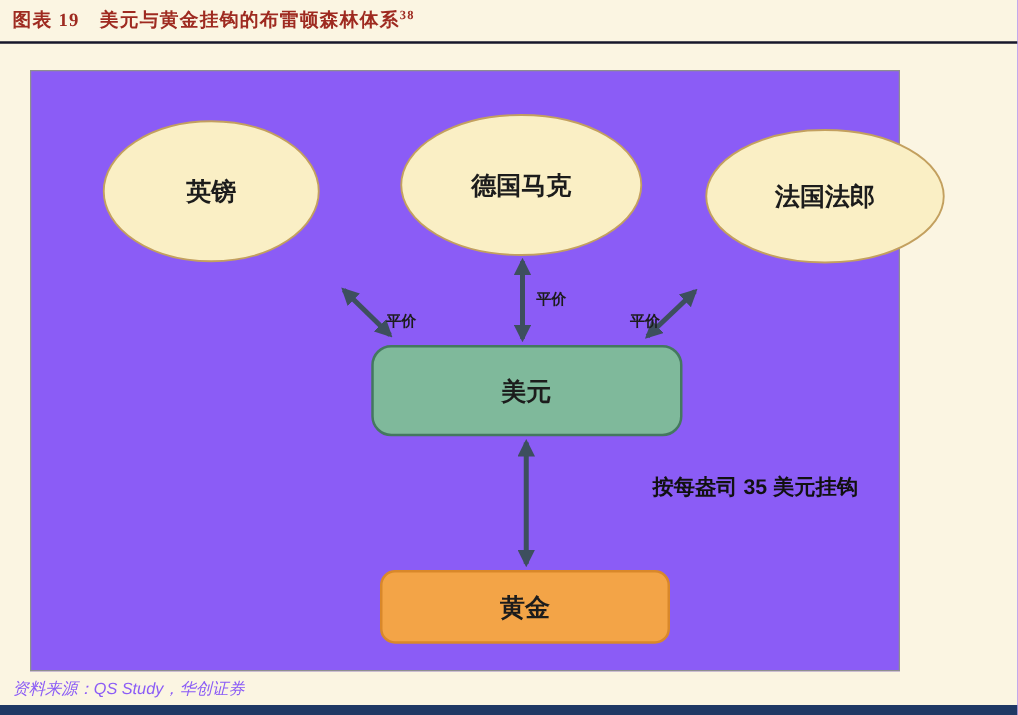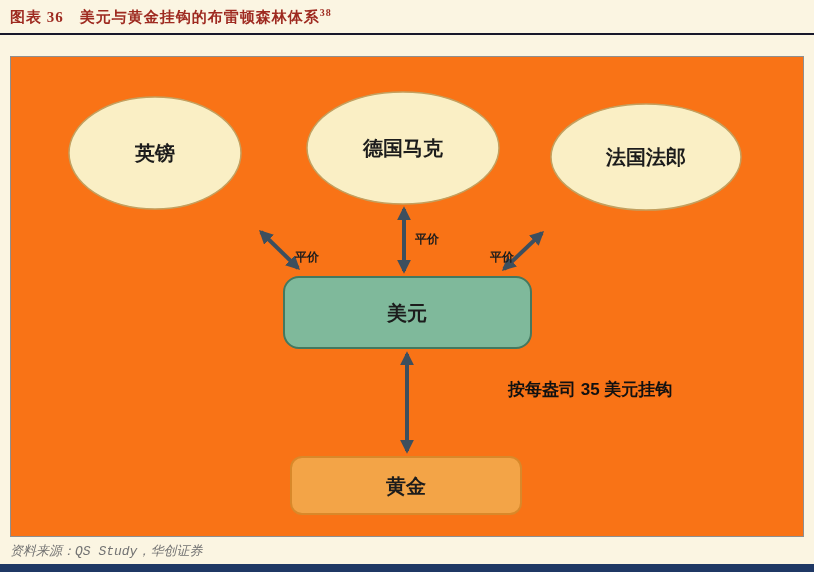--- a/index.html
+++ b/index.html
@@ -22,23 +22,23 @@
   }
   .figure-label { margin-right: 16px; }
   .figure-footnote { font-size: 10px; vertical-align: super; }
   .title-rule {
     position: absolute; left: 0; top: 33px;
     width: 814px; height: 2px;
     background: #17172b;
     border: none; margin: 0; padding: 0;
   }
   .diagram-panel {
-    position: absolute; left: 10px; top: 56px;
-    width: 794px; height: 481px;
-    background: #f97316;
+    position: absolute; left: 24px; top: 56px;
+    width: 696px; height: 481px;
+    background: #8b5cf6;
     border: 1px solid #8f8f8f;
   }
   .diagram-svg { display: block; width: 792px; height: 479px; }
   .currency-ellipse { fill: #faefc5; stroke: #c3a05f; stroke-width: 1.5; }
   .dollar-box { fill: #7fb99b; stroke: #44785f; stroke-width: 2; }
   .gold-box { fill: #f3a447; stroke: #d9882a; stroke-width: 2; }
   .node-text {
     font-family: "Liberation Sans", sans-serif;
     font-size: 20px; font-weight: bold; fill: #1c1c1c;
     text-anchor: middle;
@@ -47,37 +47,37 @@
   .small-label {
     font-family: "Liberation Sans", sans-serif;
     font-size: 12px; font-weight: bold; fill: #1c1c1c;
   }
   .peg-label {
     font-family: "Liberation Sans", sans-serif;
     font-size: 17px; font-weight: bold; fill: #111111;
   }
   .figure-source {
     position: absolute; left: 10px; top: 542px;
-    color: #737373;
-    font-family: Liberation Mono, monospace;
+    color: #8b5cf6;
+    font-family: Liberation Sans, sans-serif;
     font-style: italic;
     font-size: 13px;
     white-space: nowrap;
   }
   .bottom-bar {
     position: absolute; left: 0; bottom: 0;
     width: 814px; height: 8px;
     background: #1f3864;
   }
 </style>
 </head>
 <body>
 
 <div class="figure-header">
-  <span class="figure-label">图表 36</span><span>美元与黄金挂钩的布雷顿森林体系</span><span class="figure-footnote">38</span>
+  <span class="figure-label">图表 19</span><span>美元与黄金挂钩的布雷顿森林体系</span><span class="figure-footnote">38</span>
 </div>
 
 <hr class="title-rule">
 
 <div class="diagram-panel">
   <svg class="diagram-svg" viewBox="0 0 792 479" xmlns="http://www.w3.org/2000/svg">
     <defs>
       <marker id="ah" viewBox="0 0 10 10" refX="8" refY="5" markerWidth="3.5" markerHeight="3.5" orient="auto-start-reverse">
         <path d="M0,0 L10,5 L0,10 z" fill="#3d4f5e"></path>
       </marker>

